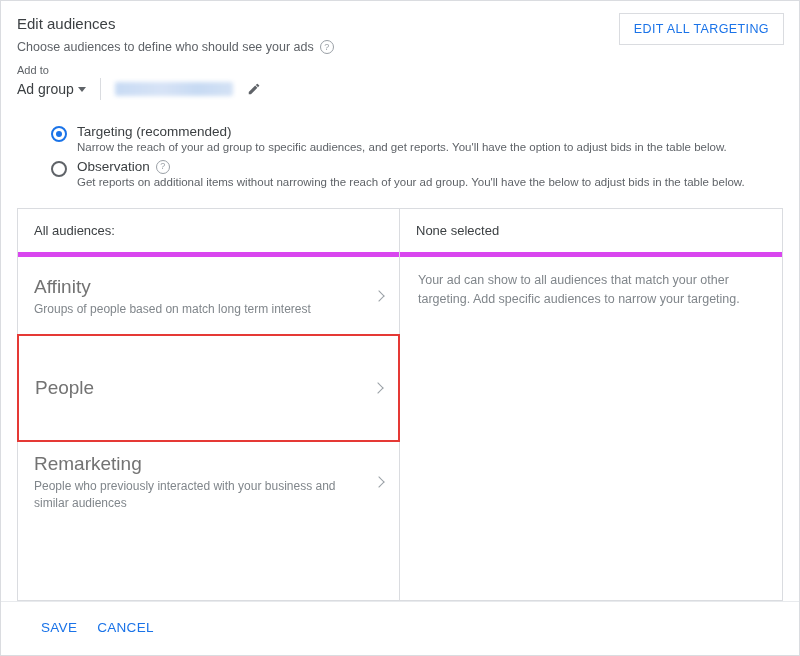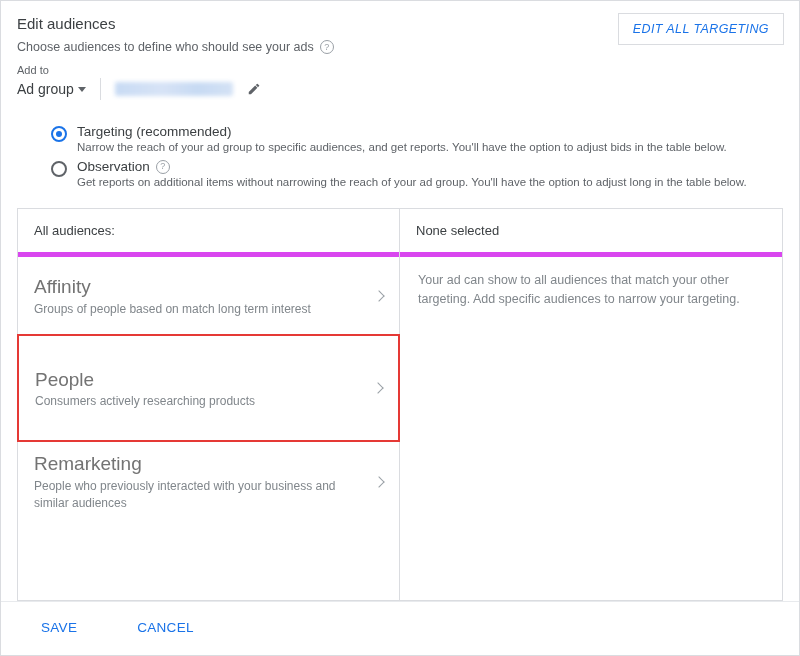--- a/index.html
+++ b/index.html
@@ -46,21 +46,20 @@
       position: absolute;
       top: 12px; right: 15px;
       border: 1px solid #dadce0;
       background: #fff;
       color: #1a73e8;
       font-size: 12.5px;
       font-weight: 500;
       letter-spacing: 0.4px;
       padding: 8px 14px;
       cursor: pointer;
-      font-style: italic;
     }
     .addto-label {
       font-size: 11px;
       color: #5f6368;
       margin-bottom: 2px;
     }
     .addto-row { display: flex; align-items: center; gap: 14px; }
     .dropdown-trigger {
       display: inline-flex;
       align-items: center;
@@ -171,21 +170,21 @@
     .chevron {
       width: 8px; height: 8px;
       border-top: 1.5px solid #9aa0a6;
       border-right: 1.5px solid #9aa0a6;
       transform: rotate(45deg);
       flex: none;
     }
     .footer {
       border-top: 1px solid #e8eaed;
       padding: 18px 20px 20px 40px;
-      display: flex; gap: 60px;
+      display: flex; gap: 20px;
     }
     .footer-btn {
       background: none; border: none;
       color: #1a73e8; font-size: 13.5px;
       font-weight: 500; letter-spacing: 0.3px;
       cursor: pointer;
     }
   </style>
 </head>
 <body>
@@ -220,41 +219,40 @@
       <div class="rt-desc">Narrow the reach of your ad group to specific audiences, and get reports. You'll have the option to adjust bids in the table below.</div>
     </div>
   </div>
   <div class="radio-row">
     <div class="radio-outer"></div>
     <div class="radio-text">
       <div class="rt-title">
         <span>Observation</span>
         <span class="help-icon">?</span>
       </div>
-      <div class="rt-desc">Get reports on additional items without narrowing the reach of your ad group. You'll have the option to adjust long in the table below.</div>
+      <div class="rt-desc">Get reports on additional items without narrowing the reach of your ad group. You'll have the below to adjust bids in the table below.</div>
     </div>
   </div>
 </div>
 
 <div class="panel-container">
   <div class="panel-left">
     <div class="panel-header">All audiences:</div>
 
     <div class="cat-item">
       <div class="cat-text">
         <div class="ct-title">Affinity</div>
         <div class="ct-desc">Groups of people based on match long term interest</div>
       </div>
       <div class="chevron"></div>
     </div>
 
     <div class="cat-item hl">
       <div class="cat-text">
         <div class="ct-title">People</div>
-        <div class="ct-desc">Consumers actively researching products</div>
       </div>
       <div class="chevron"></div>
     </div>
 
     <div class="cat-item last">
       <div class="cat-text">
         <div class="ct-title">Remarketing</div>
         <div class="ct-desc">People who previously interacted with your business and similar audiences</div>
       </div>
       <div class="chevron"></div>

